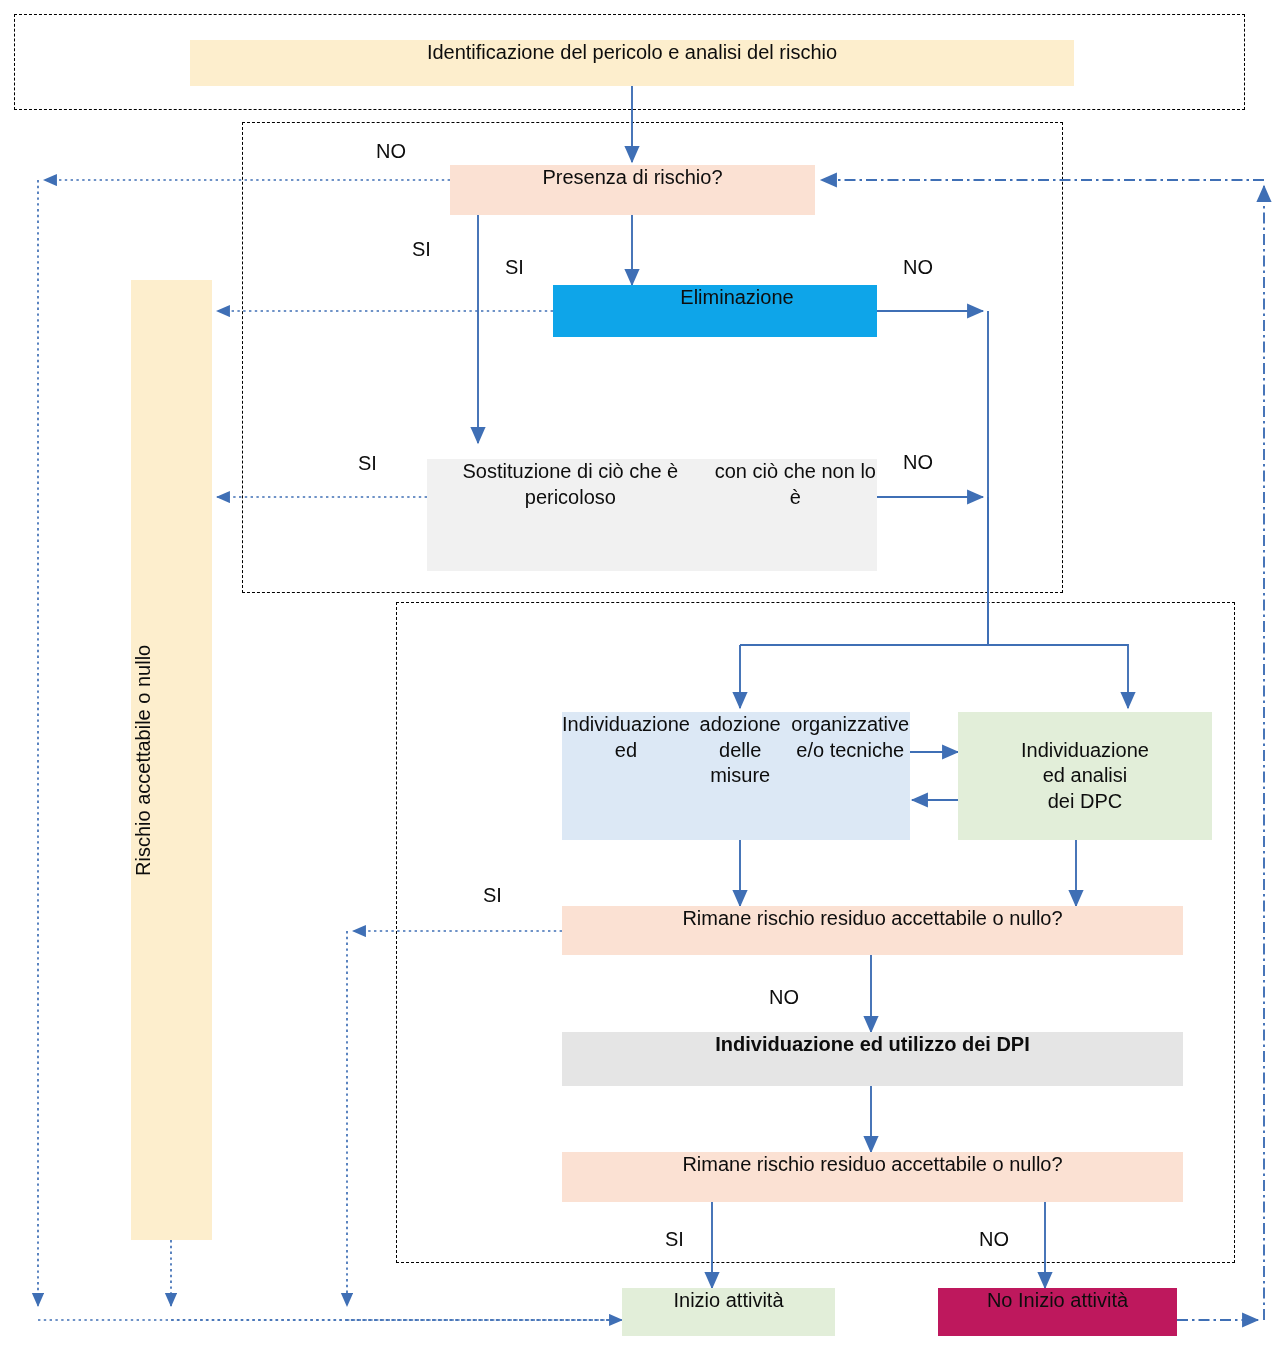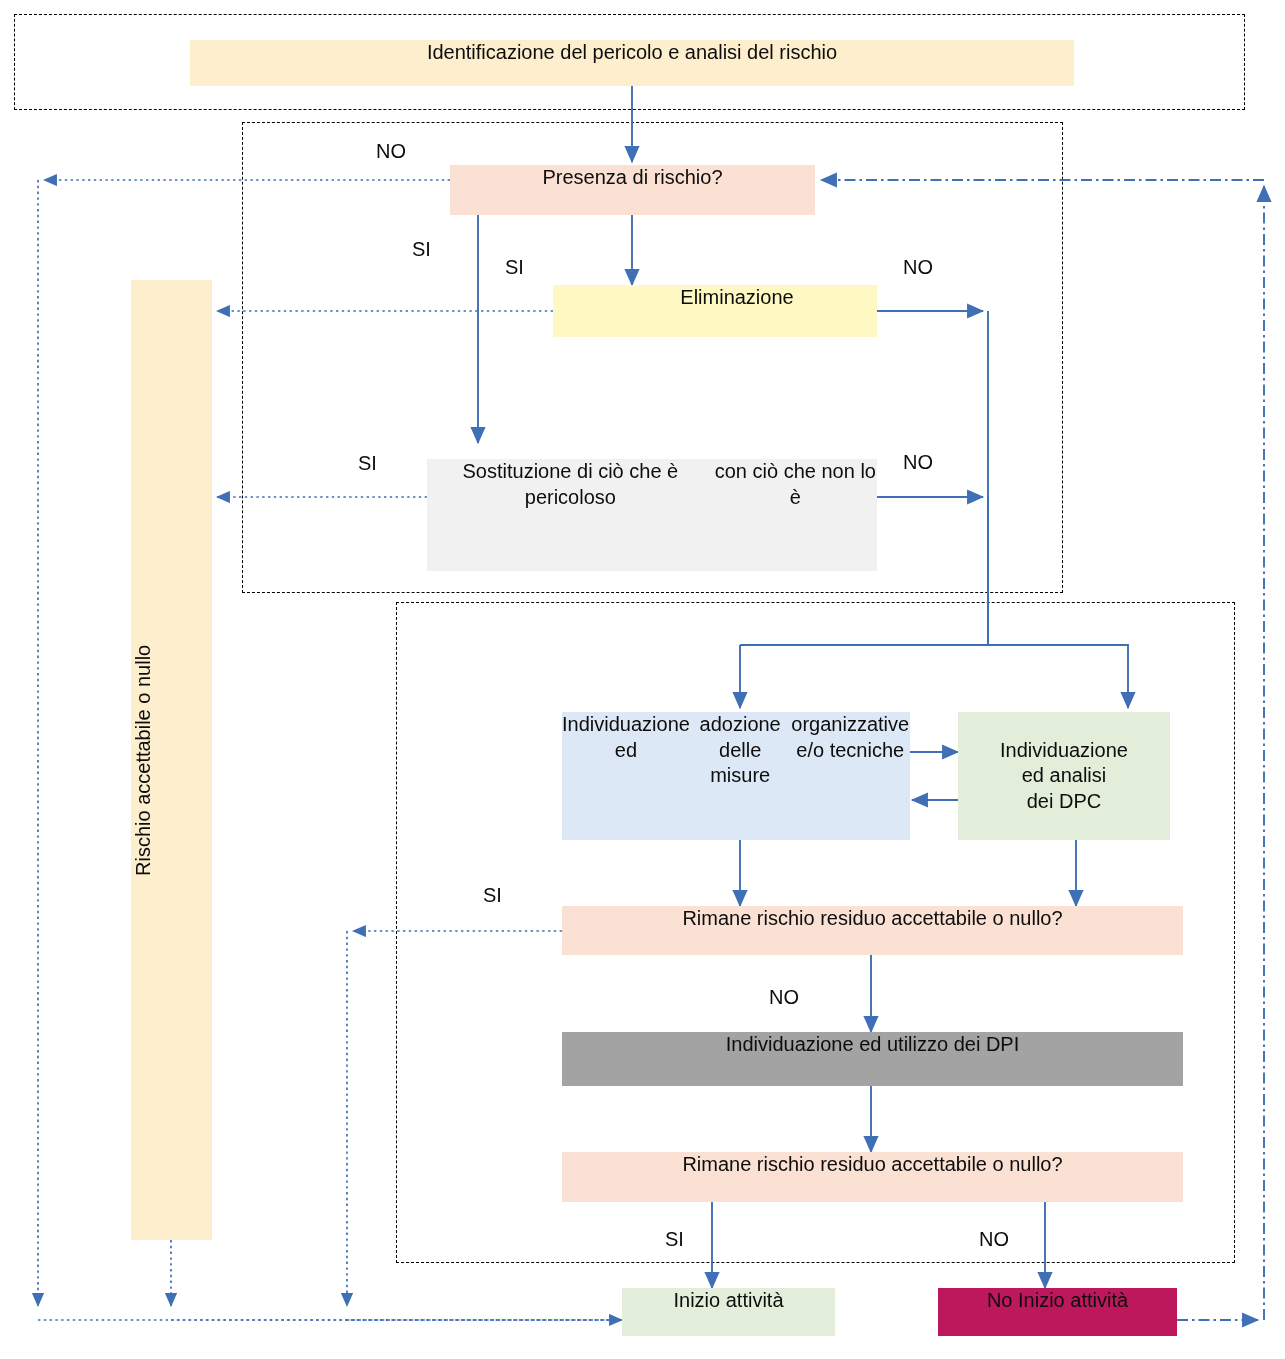--- a/index.html
+++ b/index.html
@@ -94,46 +94,46 @@
   </svg>
 
   <div class="node" style="left:190px;top:40px;width:884px;height:46px;background:#fdeecd;">
     <span>Identificazione del pericolo e analisi del rischio</span>
   </div>
 
   <div class="node" style="left:450px;top:165px;width:365px;height:50px;background:#fbe1d3;">
     <span>Presenza di rischio?</span>
   </div>
 
-  <div class="node" style="left:553px;top:285px;width:324px;height:52px;background:#fef9c3;padding-left:44px;">
+  <div class="node" style="left:553px;top:285px;width:324px;height:52px;background:#0ea5e9;padding-left:44px;">
     <span>Eliminazione</span>
   </div>
 
   <div class="node" style="left:427px;top:443px;width:450px;height:112px;background:#f1f1f1;flex-direction:row;margin-top:16px;">
     <span>Sostituzione di ciò che è pericoloso</span>
     <span>con ciò che non lo è</span>
   </div>
 
   <div class="node" style="left:562px;top:712px;width:348px;height:128px;background:#dce8f5;flex-direction:row;">
     <span>Individuazione ed</span>
     <span>adozione delle misure</span>
     <span>organizzative e/o tecniche</span>
   </div>
 
-  <div class="node" style="left:958px;top:712px;width:212px;height:128px;background:#e2eed9;flex-direction:column;">
+  <div class="node" style="left:958px;top:712px;width:254px;height:128px;background:#e2eed9;flex-direction:column;">
     <span>Individuazione</span>
     <span>ed analisi</span>
     <span>dei DPC</span>
   </div>
 
   <div class="node" style="left:562px;top:906px;width:621px;height:49px;background:#fbe1d3;">
     <span>Rimane rischio residuo accettabile o nullo?</span>
   </div>
 
-  <div class="node" style="left:562px;top:1032px;width:621px;height:54px;background:#a3a3a3;">
+  <div class="node" style="left:562px;top:1032px;width:621px;height:54px;background:#e5e5e5;font-weight:bold;">
     <span>Individuazione ed utilizzo dei DPI</span>
   </div>
 
   <div class="node" style="left:562px;top:1152px;width:621px;height:50px;background:#fbe1d3;">
     <span>Rimane rischio residuo accettabile o nullo?</span>
   </div>
 
   <div class="node" style="left:622px;top:1288px;width:213px;height:48px;background:#e2eed9;">
     <span>Inizio attività</span>
   </div>

